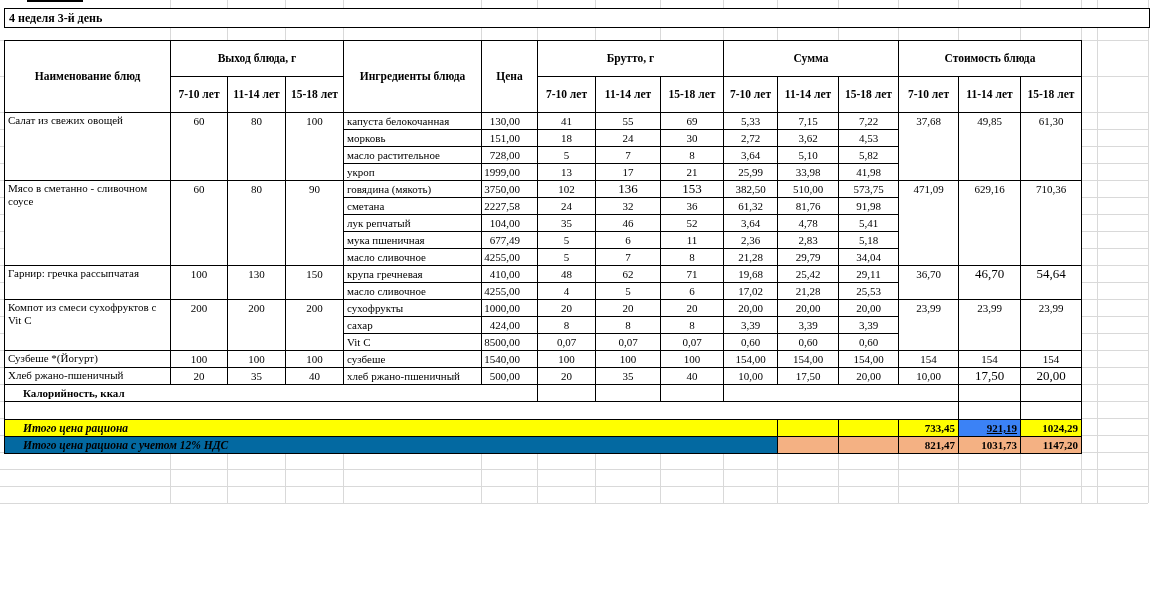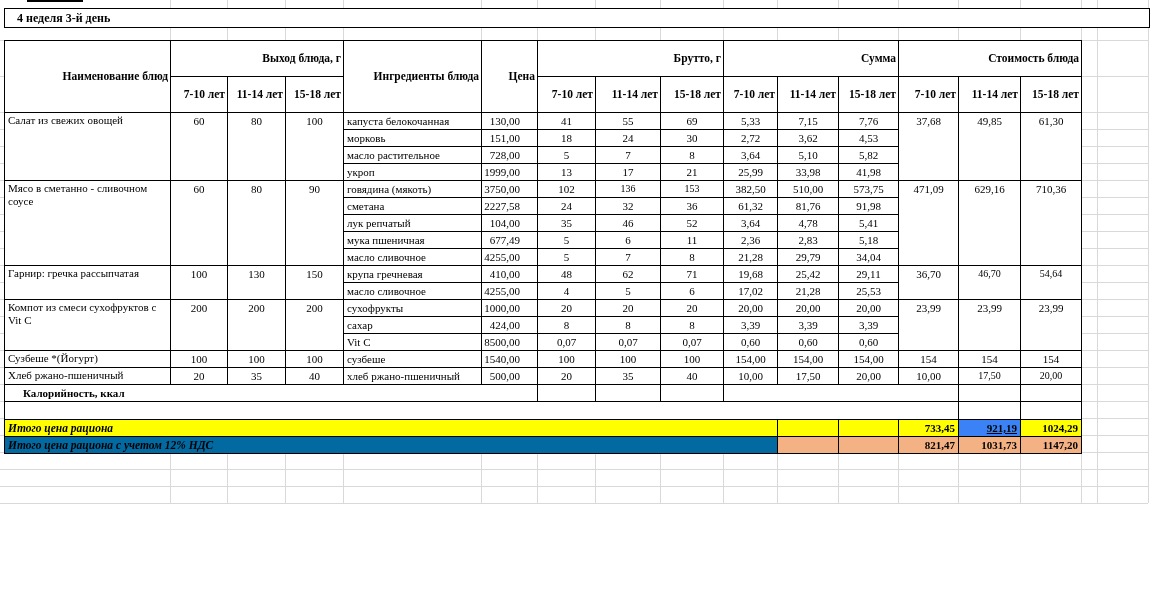--- a/index.html
+++ b/index.html
@@ -3,42 +3,42 @@
 <meta charset="utf-8">
 <style>
   html,body{margin:0;padding:0;background:#fff}
   .stage{position:relative;width:1169px;height:598px;background:#ffffff;overflow:hidden;
          font-family:"Liberation Serif",serif;color:#000}
   .vline{position:absolute;top:0;width:1px;height:503px;background:#d9d9d9}
   .hline{position:absolute;left:0;width:1148px;height:1px;background:#d9d9d9}
   .topseg{position:absolute;left:27px;top:0;width:56px;height:2px;background:#000}
   .titlebox{position:absolute;left:4px;top:8px;width:1146px;height:20px;box-sizing:border-box;
             background:#fff;border:1px solid #000;font-weight:bold;font-size:12px;
-            line-height:18px;padding-left:12px}
+            line-height:18px;padding-left:4px}
   table.menu{position:absolute;left:4px;top:40px;border-collapse:collapse;table-layout:fixed;
              background:#fff}
   .menu td,.menu th{border:1px solid #000;font-size:11px;padding:0 2px;overflow:hidden;
                     line-height:14px;vertical-align:middle}
-  .menu th{font-weight:bold;text-align:right;font-size:11.5px;line-height:13px}
+  .menu th{font-weight:bold;text-align:center;font-size:11.5px;line-height:13px}
   .menu thead tr{height:36px}
   .menu tr.r{height:17px}
   .menu td.dish{text-align:left;vertical-align:top;line-height:13px;padding:1px 3px}
   .menu td.top{vertical-align:top;padding-top:1px}
   .menu td.num{text-align:center}
   .menu td.ing{text-align:left;padding-left:3px}
   .menu td.price{text-align:right;padding-right:17px}
-  .menu td.big{font-size:10px}
+  .menu td.big{font-size:13px}
   .menu td.cal{font-weight:bold;text-align:left;padding-left:18px}
   .menu tr.gap{height:18px}
   .menu td.gl{border:none;border-left:1px solid #000}
   .menu td.gn{border:none;border-left:1px solid #000;border-right:1px solid #000}
   .menu td.go{border:none;border-right:1px solid #000}
   .menu tr.tot{height:17px}
   .menu tr.tot td{font-weight:bold}
-  .menu td.tlab{text-align:left;font-style:italic;padding-left:3px;font-size:11.5px}
+  .menu td.tlab{text-align:left;font-style:italic;padding-left:18px;font-size:11.5px}
   .menu td.tval{text-align:right;padding-right:3px}
 </style>
 </head>
 <body>
 
 <div class="stage">
   <div id="grid">
       <div class="vline" style="left: 170px;"></div>
       <div class="vline" style="left: 227px;"></div>
       <div class="vline" style="left: 285px;"></div>
@@ -136,21 +136,21 @@
           <td class="num top" rowspan="4">60</td>
           <td class="num top" rowspan="4">80</td>
           <td class="num top" rowspan="4">100</td>
           <td class="ing">капуста белокочанная</td>
           <td class="price">130,00</td>
           <td class="num">41</td>
           <td class="num">55</td>
           <td class="num">69</td>
           <td class="num">5,33</td>
           <td class="num">7,15</td>
-          <td class="num">7,76</td>
+          <td class="num">7,22</td>
           <td class="num top" rowspan="4">37,68</td>
           <td class="num top" rowspan="4">49,85</td>
           <td class="num top" rowspan="4">61,30</td>
         </tr>
         <tr class="r">
           <td class="ing">морковь</td>
           <td class="price">151,00</td>
           <td class="num">18</td>
           <td class="num">24</td>
           <td class="num">30</td>

